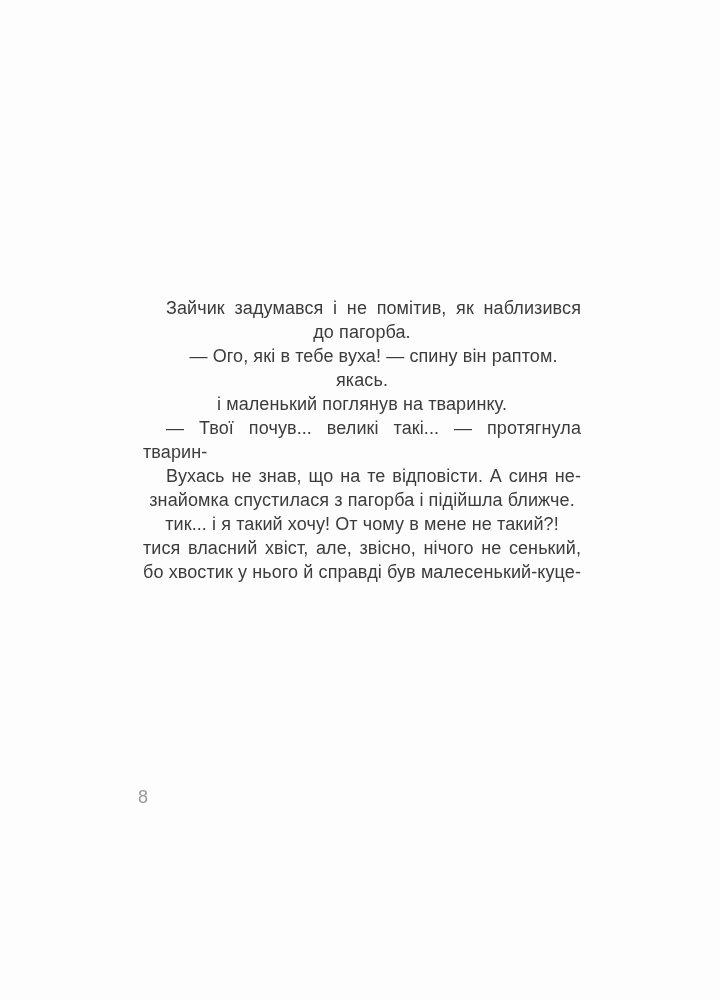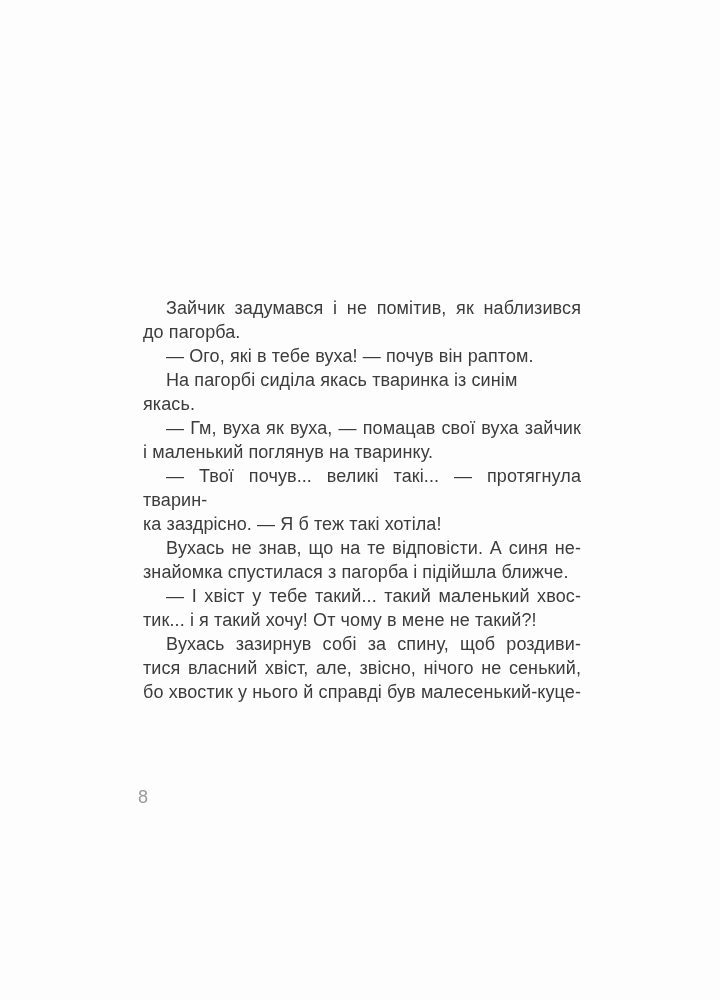--- a/index.html
+++ b/index.html
@@ -24,21 +24,21 @@
     left: 143px;
     top: 296px;
     width: 438px;
     color: #3c3c3c;
     font-size: 18px;
     line-height: 24px;
     letter-spacing: 0.1px;
   }
   .line {
     white-space: nowrap;
-    text-align: left;
+    text-align: center;
   }
   .line.indent {
     text-indent: 23px;
   }
   .line.justify {
     white-space: normal;
     text-align: justify;
     text-align-last: justify;
   }
   .page-number {
@@ -51,31 +51,26 @@
   }
 </style>
 </head>
 <body>
 
 <div class="book-page">
 
   <div class="text-block">
     <div class="line indent justify">Зайчик задумався і не помітив, як наблизився</div>
     <div class="line">до пагорба.</div>
-    <div class="line indent">— Ого, які в тебе вуха! — почув він раптом.</div>
-    <div class="line indent">На пагорбі сиділа якась тваринка із синім</div>
+    <div class="line indent">— Ого, які в тебе вуха! — спину він раптом.</div>
     <div class="line">якась.</div>
-    <div class="line indent justify">— Гм, вуха як вуха, — помацав свої вуха зайчик</div>
     <div class="line">і маленький поглянув на тваринку.</div>
     <div class="line indent justify">— Твої почув... великі такі... — протягнула тварин-</div>
-    <div class="line">ка заздрісно. — Я б теж такі хотіла!</div>
     <div class="line indent justify">Вухась не знав, що на те відповісти. А синя не-</div>
     <div class="line">знайомка спустилася з пагорба і підійшла ближче.</div>
-    <div class="line indent justify">— І хвіст у тебе такий... такий маленький хвос-</div>
     <div class="line">тик... і я такий хочу! От чому в мене не такий?!</div>
-    <div class="line indent justify">Вухась зазирнув собі за спину, щоб роздиви-</div>
     <div class="line justify">тися власний хвіст, але, звісно, нічого не сенький,</div>
     <div class="line justify">бо хвостик у нього й справді був малесенький-куце-</div>
   </div>
 
   <div class="page-number">8</div>
 
 </div>
 
 </body></html>

